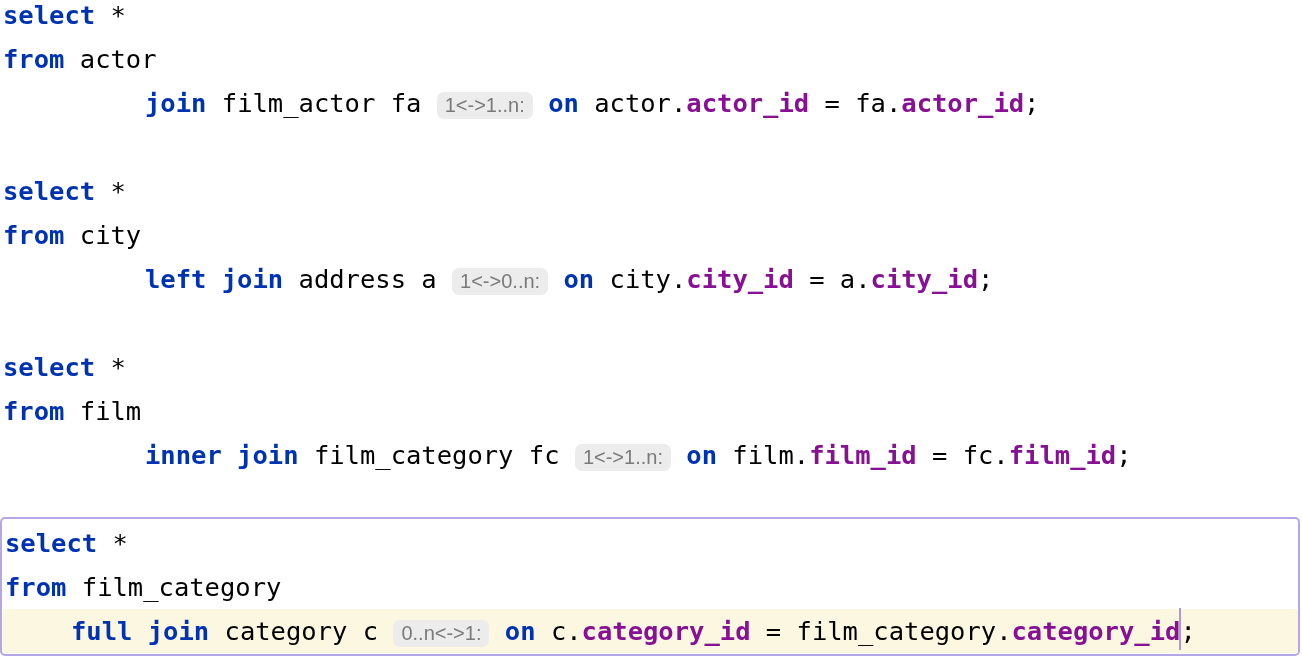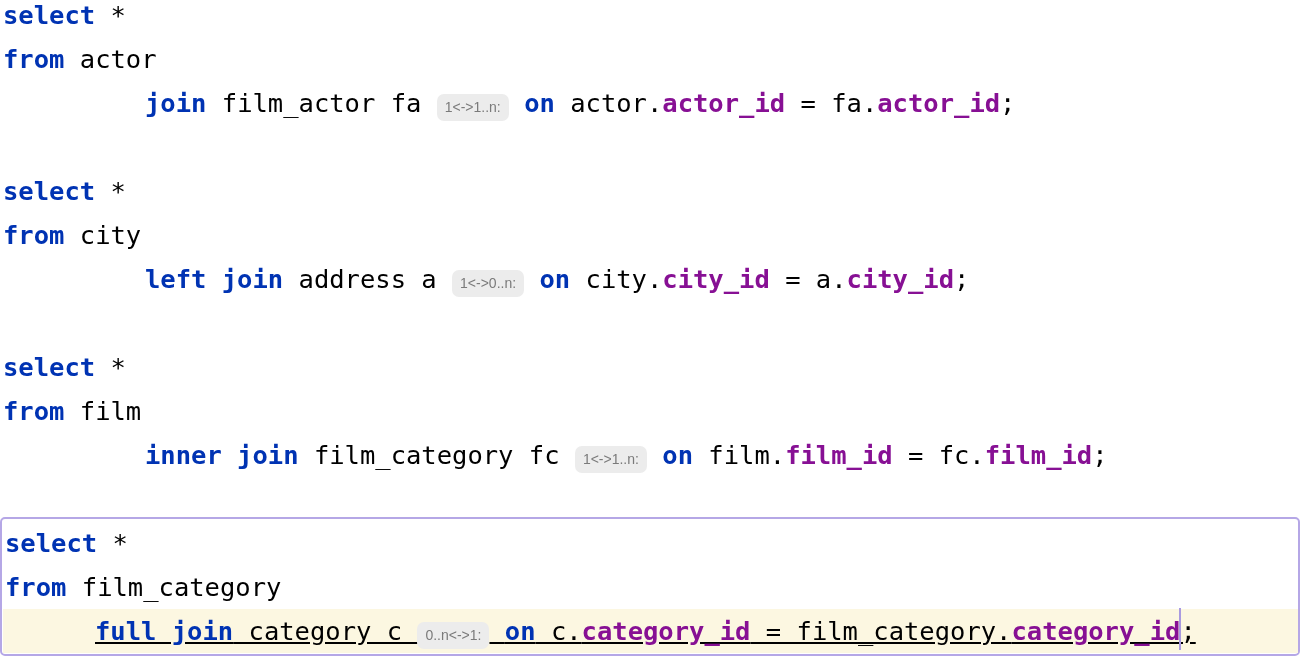--- a/index.html
+++ b/index.html
@@ -26,38 +26,38 @@
   }
   .stmt + .stmt{margin-top:44px;}
   .line{height:44px;}
   .line.ind{padding-left:142px;}
   .tok.kw{color:var(--kw);font-weight:bold;}
   .tok.pl{color:var(--txt);}
   .tok.col{color:var(--col);font-weight:bold;text-align:center;}
   .hint{
     display:inline-block;
     font-family:"Liberation Sans","DejaVu Sans",sans-serif;
-    font-size:14px;
+    font-size:20px;
     line-height:22px;
     color:var(--hint-txt);
     background:var(--hint-bg);
     border-radius:7px;
     padding:2px 8px 3px 8px;
     vertical-align:baseline;
   }
   .stmt.selected{
     border:2px solid var(--sel-border);
     border-radius:5px;
     margin-left:-3px;
     margin-right:2px;
     margin-top:40px;
     padding:2px 0 1px 1px;
   }
   .stmt.selected .line{padding-left:2px;}
-  .stmt.selected .line.ind{padding-left:92px;text-decoration:underline;}
+  .stmt.selected .line.ind{padding-left:68px;}
   .line.hl{background:var(--caret-row);}
   .caret{
     position:relative;
     display:inline-block;
     width:0;height:0;
   }
   .caret::after{
     content:"";
     position:absolute;
     left:-1px;

